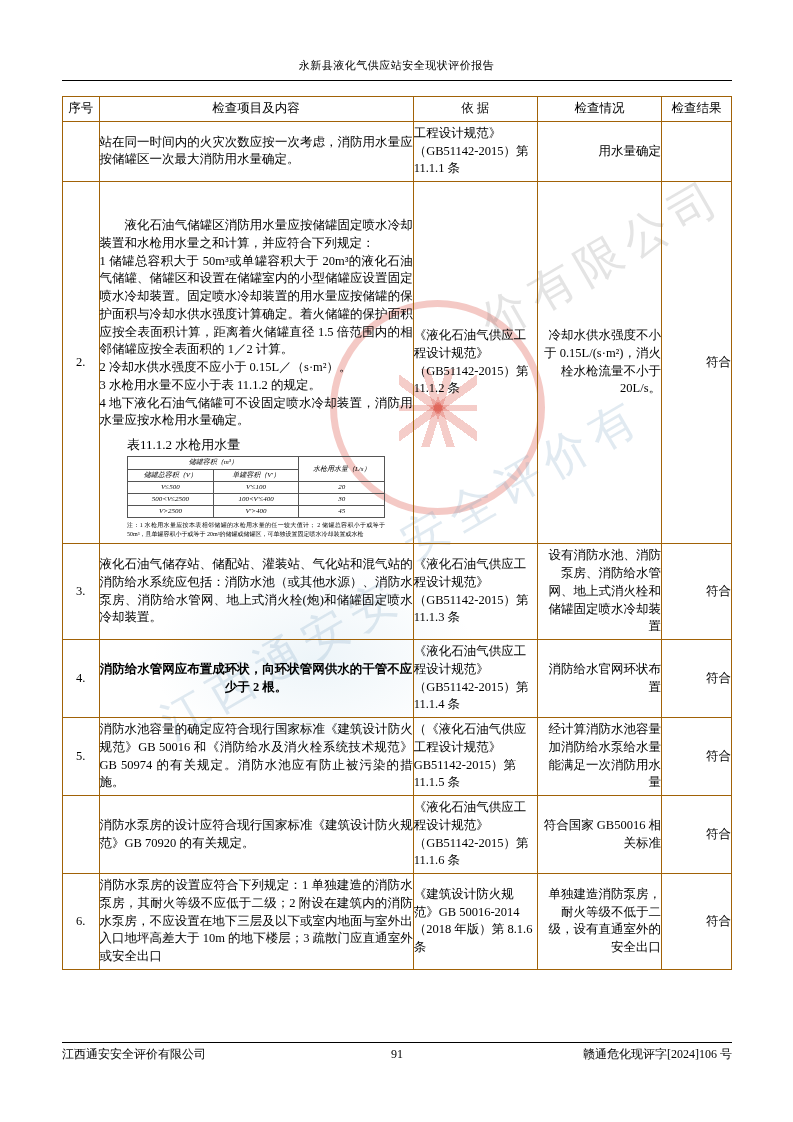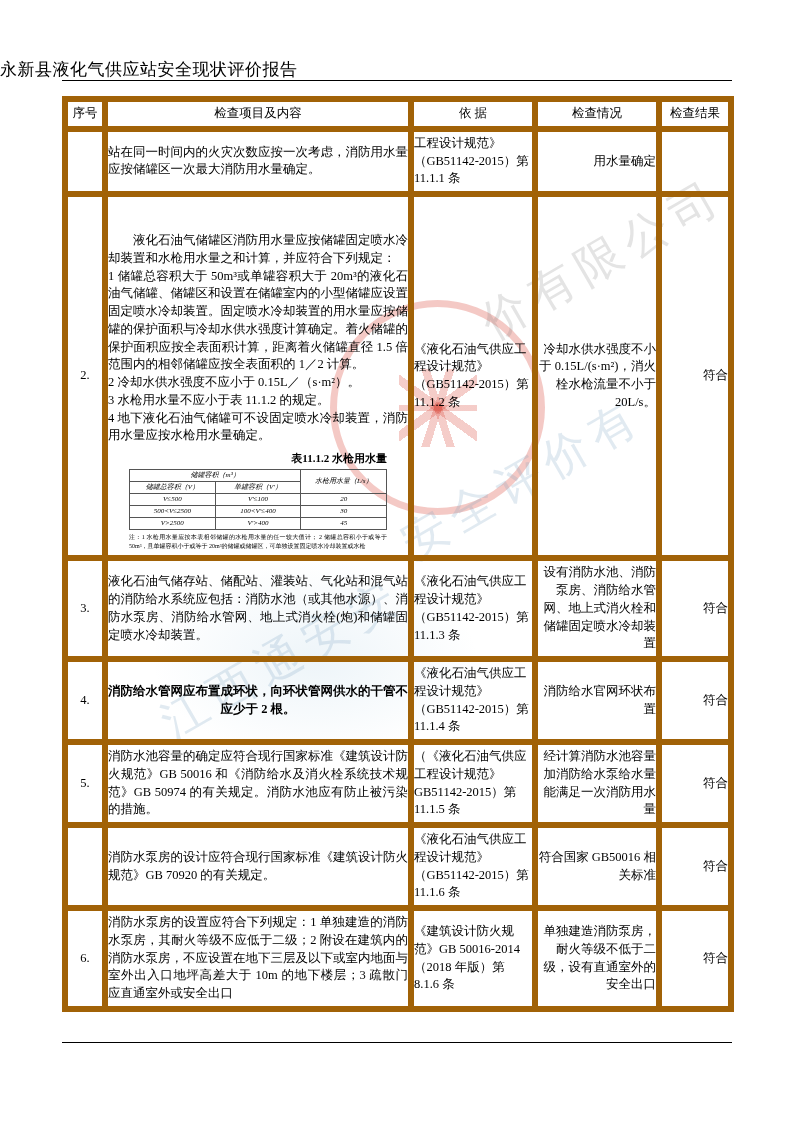--- a/index.html
+++ b/index.html
@@ -16,22 +16,22 @@
     font-family: "Liberation Serif", "DejaVu Serif", serif;
     color: #000;
     overflow: hidden;
     box-sizing: border-box;
   }
   .header-title {
     position: absolute;
     top: 58px;
     left: 0;
     width: 793px;
-    text-align: left;
-    font-size: 17px;
+    text-align: center;
+    font-size: 11px;
     letter-spacing: 0.5px;
   }
   .header-rule {
     position: absolute;
     top: 80px;
     left: 62px;
     width: 670px;
     border-bottom: 1px solid #000;
   }
   .footer-rule {
@@ -55,21 +55,21 @@
 
   table.doc {
     position: absolute;
     top: 96px;
     left: 62px;
     width: 670px;
     border-collapse: collapse;
     table-layout: fixed;
   }
   table.doc th, table.doc td {
-    border: 6px solid #a16207;
+    border: 1px solid #a16207;
     vertical-align: middle;
     padding: 3px 0;
     font-size: 12.5px;
     line-height: 1.42;
   }
   th.c-no, td.c-no { width: 34px; text-align: center; }
   th.c-item, td.c-item { width: 300px; }
   th.c-basis, td.c-basis { width: 118px; text-align: left; }
   th.c-situation, td.c-situation { width: 118px; text-align: right; }
   th.c-result, td.c-result { width: 66px; text-align: right; }
@@ -77,24 +77,23 @@
 
   .cell-center { text-align: center; font-weight: bold; }
   .cell-just { text-align: justify; text-justify: inter-ideograph; }
   .indent { text-indent: 2em; margin-top: 32px; }
 
   .inner-table-wrap {
     margin: 6px auto 2px auto;
     width: 258px;
   }
   .tbl-caption {
-    font-size: 11px;
-    text-align: right;
+    font-size: 13px;
+    text-align: left;
     margin-bottom: 2px;
-    font-weight: bold;
   }
   table.inner {
     border-collapse: collapse;
     width: 258px;
     margin: 0 auto;
     table-layout: fixed;
     font-style: italic;
   }
   table.inner td, table.inner th {
     border: 1px solid #555;
@@ -280,14 +279,19 @@
         <td class="c-item cell-just">消防水泵房的设置应符合下列规定：1 单独建造的消防水泵房，其耐火等级不应低于二级；2 附设在建筑内的消防水泵房，不应设置在地下三层及以下或室内地面与室外出入口地坪高差大于 10m 的地下楼层；3 疏散门应直通室外或安全出口</td>
         <td class="c-basis">《建筑设计防火规范》GB 50016-2014（2018 年版）第 8.1.6 条</td>
         <td class="c-situation">单独建造消防泵房，耐火等级不低于二级，设有直通室外的安全出口</td>
         <td class="c-result">符合</td>
       </tr>
 
     </tbody>
   </table>
 
   <div class="footer-rule"></div>
+  <div class="footer">
+    <span>江西通安安全评价有限公司</span>
+    <span class="center">91</span>
+    <span>赣通危化现评字[2024]106 号</span>
+  </div>
 
 </div>
 
 </body></html>

